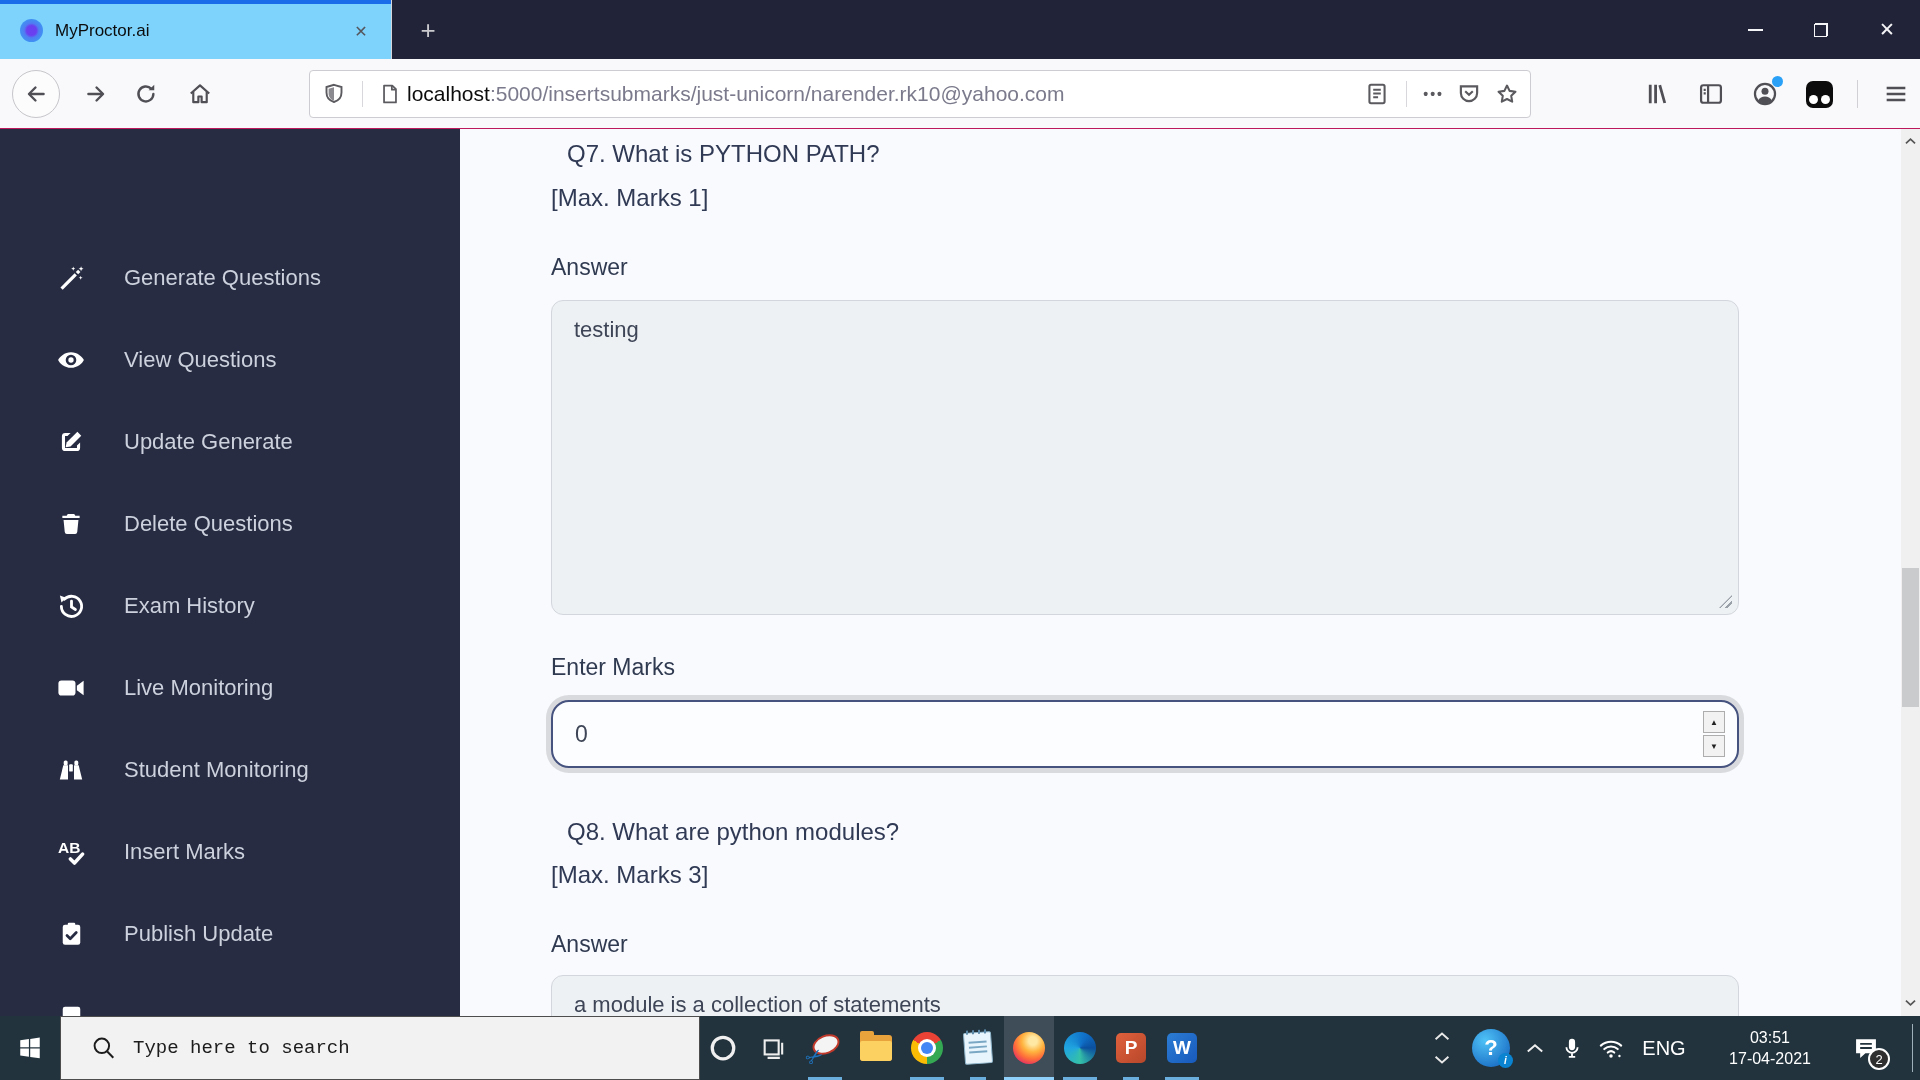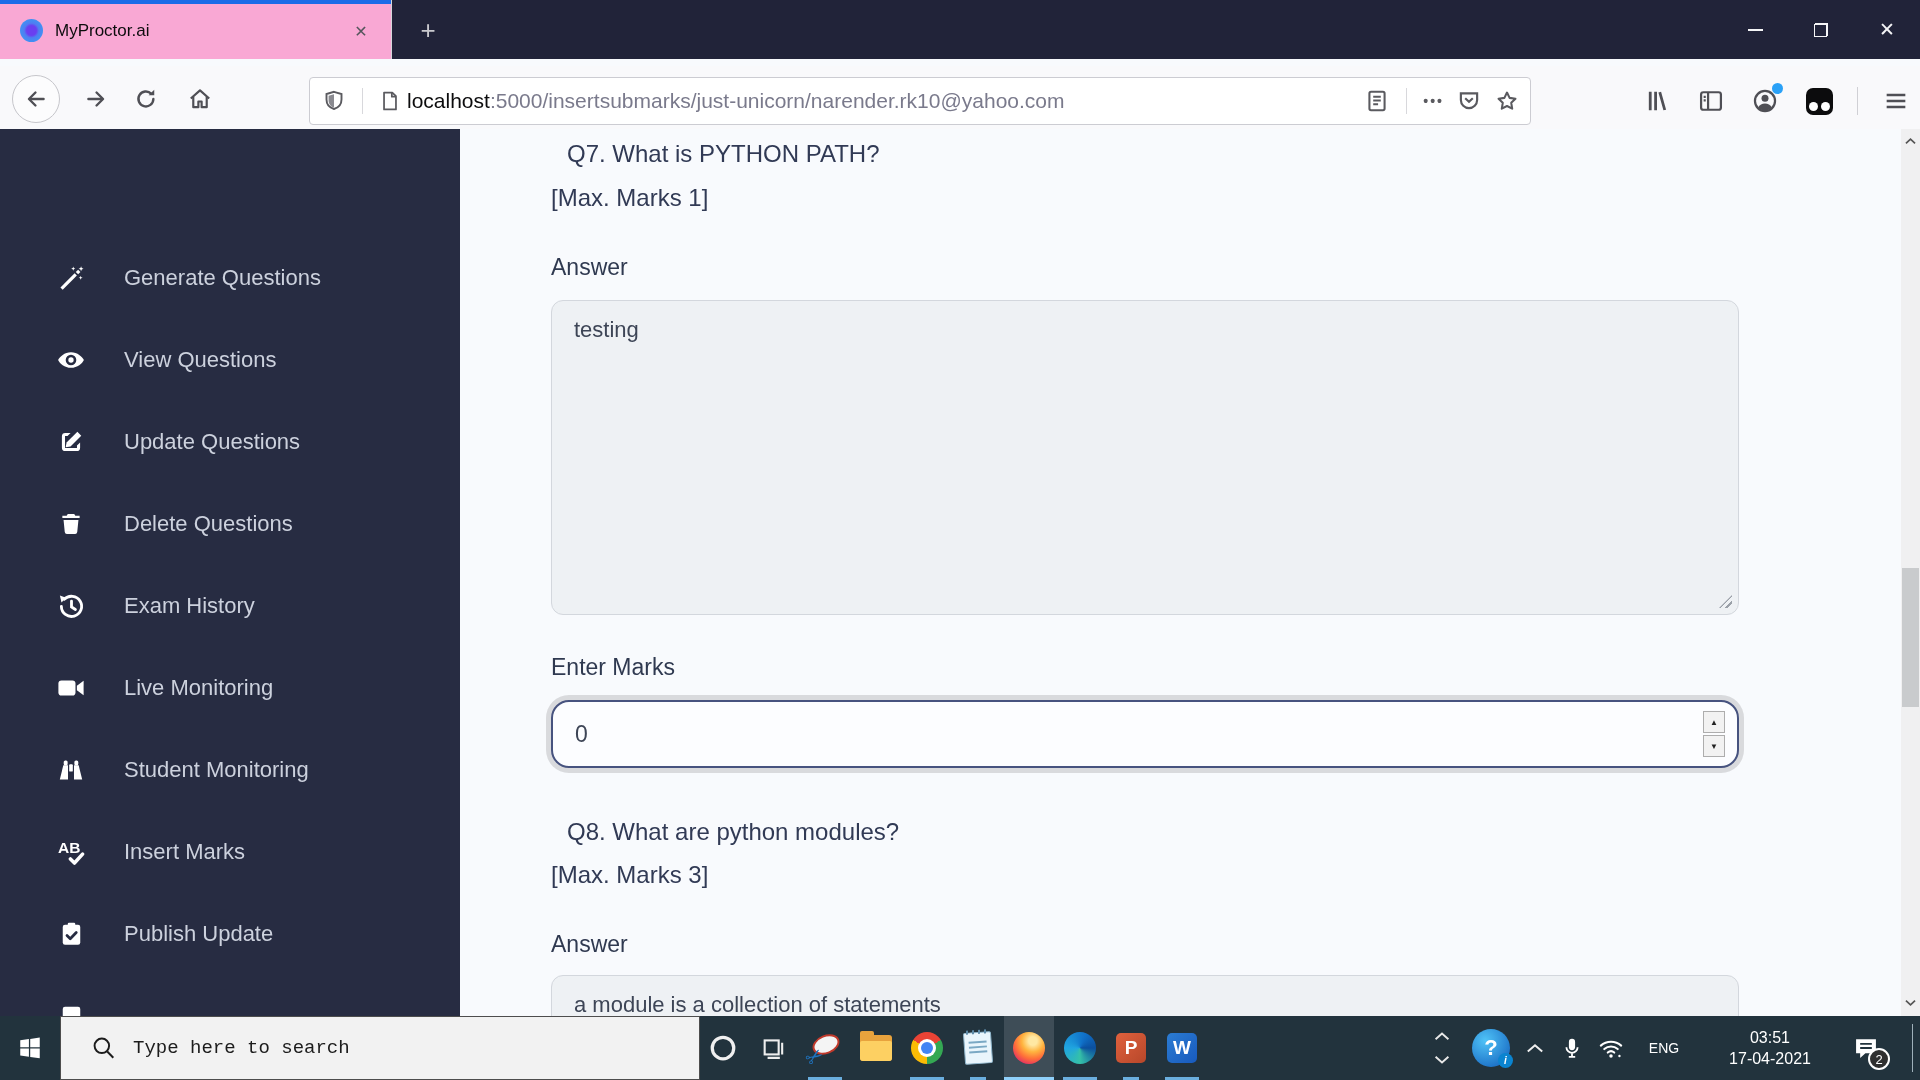--- a/index.html
+++ b/index.html
@@ -2,41 +2,41 @@
 <html><head>
 <meta charset="utf-8">
 <style>
   * { box-sizing: border-box; margin: 0; padding: 0; }
   html,body { width:1920px; height:1080px; overflow:hidden;
     font-family:"Liberation Sans", sans-serif; background:#f8fafd; }
   .screen { position:relative; width:1920px; height:1080px; overflow:hidden; }
 
   
   .titlebar { position:absolute; left:0; top:0; width:1920px; height:59px; background:#212339; }
-  .tab { position:absolute; left:0; top:0; width:392px; height:59px; background:#f9a8d4;
+  .tab { position:absolute; left:0; top:0; width:392px; height:59px; background:#7dd3fc;
          border-right:1px solid #d6d6da; }
   .tab-stripe { position:absolute; left:0; top:0; width:100%; height:4px; background:#1b6ce8; }
   .favicon { position:absolute; left:20px; top:19px; width:23px; height:23px; border-radius:50%;
     background:radial-gradient(circle at 50% 50%, #6a3ff0 0 30%, #4f7df2 45%, #2ea8f5 100%); }
   .tab-title { position:absolute; left:55px; top:21px; font-size:17px; color:#0c0c0d; white-space:nowrap; }
   .tab-close { position:absolute; left:348px; top:18px; width:26px; height:26px; font-size:16px;
     color:#55555c; display:flex; align-items:center; justify-content:center; }
   .newtab { position:absolute; left:410px; top:14px; width:36px; height:32px; color:#c9c9ce;
     font-size:26px; font-weight:300; display:flex; align-items:center; justify-content:center; }
   .win-controls { position:absolute; right:0; top:0; height:59px; display:flex; }
   .win-btn { width:66px; height:59px; display:flex; align-items:center; justify-content:center; }
   .min-glyph { width:15px; height:2px; background:#f5f5f7; }
   .restore-glyph { position:relative; width:14px; height:14px; }
   .restore-glyph::before { content:""; position:absolute; right:0; top:0; width:11px; height:11px; border:1.6px solid #f5f5f7; }
   .restore-glyph::after { content:""; position:absolute; left:0; bottom:0; width:11px; height:11px; border:1.6px solid #f5f5f7; background:#212339; }
   .close-glyph { color:#f5f5f7; font-size:19px; line-height:1; }
 
   
-  .toolbar { position:absolute; left:0; top:66px; width:1920px; height:70px; background:#f9f9fb;
-    border-bottom:5px solid #be185d; }
+  .toolbar { position:absolute; left:0; top:59px; width:1920px; height:70px; background:#f9f9fb;
+    border-bottom:1px solid #be185d; }
   .nav-btn { position:absolute; top:50%; transform:translateY(-50%); display:flex; align-items:center; justify-content:center; }
   .back-btn { left:12px; width:48px; height:48px; border-radius:50%; background:#fcfcfd; border:1px solid #c6c6cb; }
   .fwd-btn { left:76px; width:40px; height:40px; }
   .reload-btn { left:126px; width:40px; height:40px; }
   .home-btn { left:180px; width:40px; height:40px; }
   .urlbar { position:absolute; left:309px; top:11px; width:1222px; height:48px; background:#ffffff;
     border:1px solid #ccccd2; border-radius:4px; display:flex; align-items:center; }
   .urlbar .sep { width:1px; height:26px; background:#d8d8dc; margin:0 10px; }
   .url-text { font-size:21px; white-space:nowrap; overflow:hidden; flex:1; }
   .url-host { color:#0c0c0d; }
@@ -131,21 +131,21 @@
 
   .tray { position:absolute; left:1420px; top:0; width:500px; height:64px; }
   .tray-item { position:absolute; top:0; height:64px; display:flex; align-items:center; justify-content:center; }
   .tray-chevrons { left:8px; width:28px; flex-direction:column; gap:14px; }
   .help-circle { position:relative; width:38px; height:38px; border-radius:50%;
     background:radial-gradient(circle at 35% 30%, #4fc3f7, #1565c0 90%); color:#fff; font-weight:bold;
     font-size:22px; display:flex; align-items:center; justify-content:center; }
   .help-badge { position:absolute; right:-3px; bottom:-1px; width:15px; height:15px; border-radius:50%;
     background:#0a84d0; color:#fff; font-size:10px; font-style:italic; font-weight:bold;
     display:flex; align-items:center; justify-content:center; }
-  .lang { color:#fff; font-size:14px; }
+  .lang { color:#fff; font-size:20px; }
   .clock { color:#fff; font-size:16px; text-align:center; line-height:21px; flex-direction:column; }
   .notif { position:relative; }
   .notif-badge { position:absolute; right:2px; bottom:10px; width:22px; height:22px; border-radius:50%;
     background:#2f2f2f; border:2px solid #fff; color:#fff; font-size:13px;
     display:flex; align-items:center; justify-content:center; }
   .show-desktop { position:absolute; right:7px; top:8px; width:1px; height:48px; background:#9fb0ba; }
 </style>
 </head>
 <body>
 
@@ -304,21 +304,21 @@
           </span>
         <span class="side-label">View Questions</span>
       </div>
       <div class="side-item" style="top:272px">
         <span class="side-icon">
             <svg width="26" height="26" viewBox="0 0 20 20" fill="#fff">
               <path d="M14.9 2.1l3 3-8.3 8.3-3.7.7.7-3.7z"></path>
               <path d="M3 5.6A2.6 2.6 0 0 1 5.6 3h4.1L7.3 5.4H5.4v9.2h9.2v-1.9L17 10.3v4.1a2.6 2.6 0 0 1-2.6 2.6H5.6A2.6 2.6 0 0 1 3 14.4z"></path>
             </svg>
           </span>
-        <span class="side-label">Update Questions</span>
+        <span class="side-label">Update Generate</span>
       </div>
       <div class="side-item" style="top:354px">
         <span class="side-icon">
             <svg width="24" height="26" viewBox="0 0 20 20" fill="#fff">
               <path d="M7.3 1.6h5.4l.9 1.5h3.6v2H2.8v-2h3.6z"></path>
               <path d="M3.8 6.6h12.4l-1 10.1a1.8 1.8 0 0 1-1.8 1.6H6.6a1.8 1.8 0 0 1-1.8-1.6z"></path>
             </svg>
           </span>
         <span class="side-label">Delete Questions</span>
       </div>

